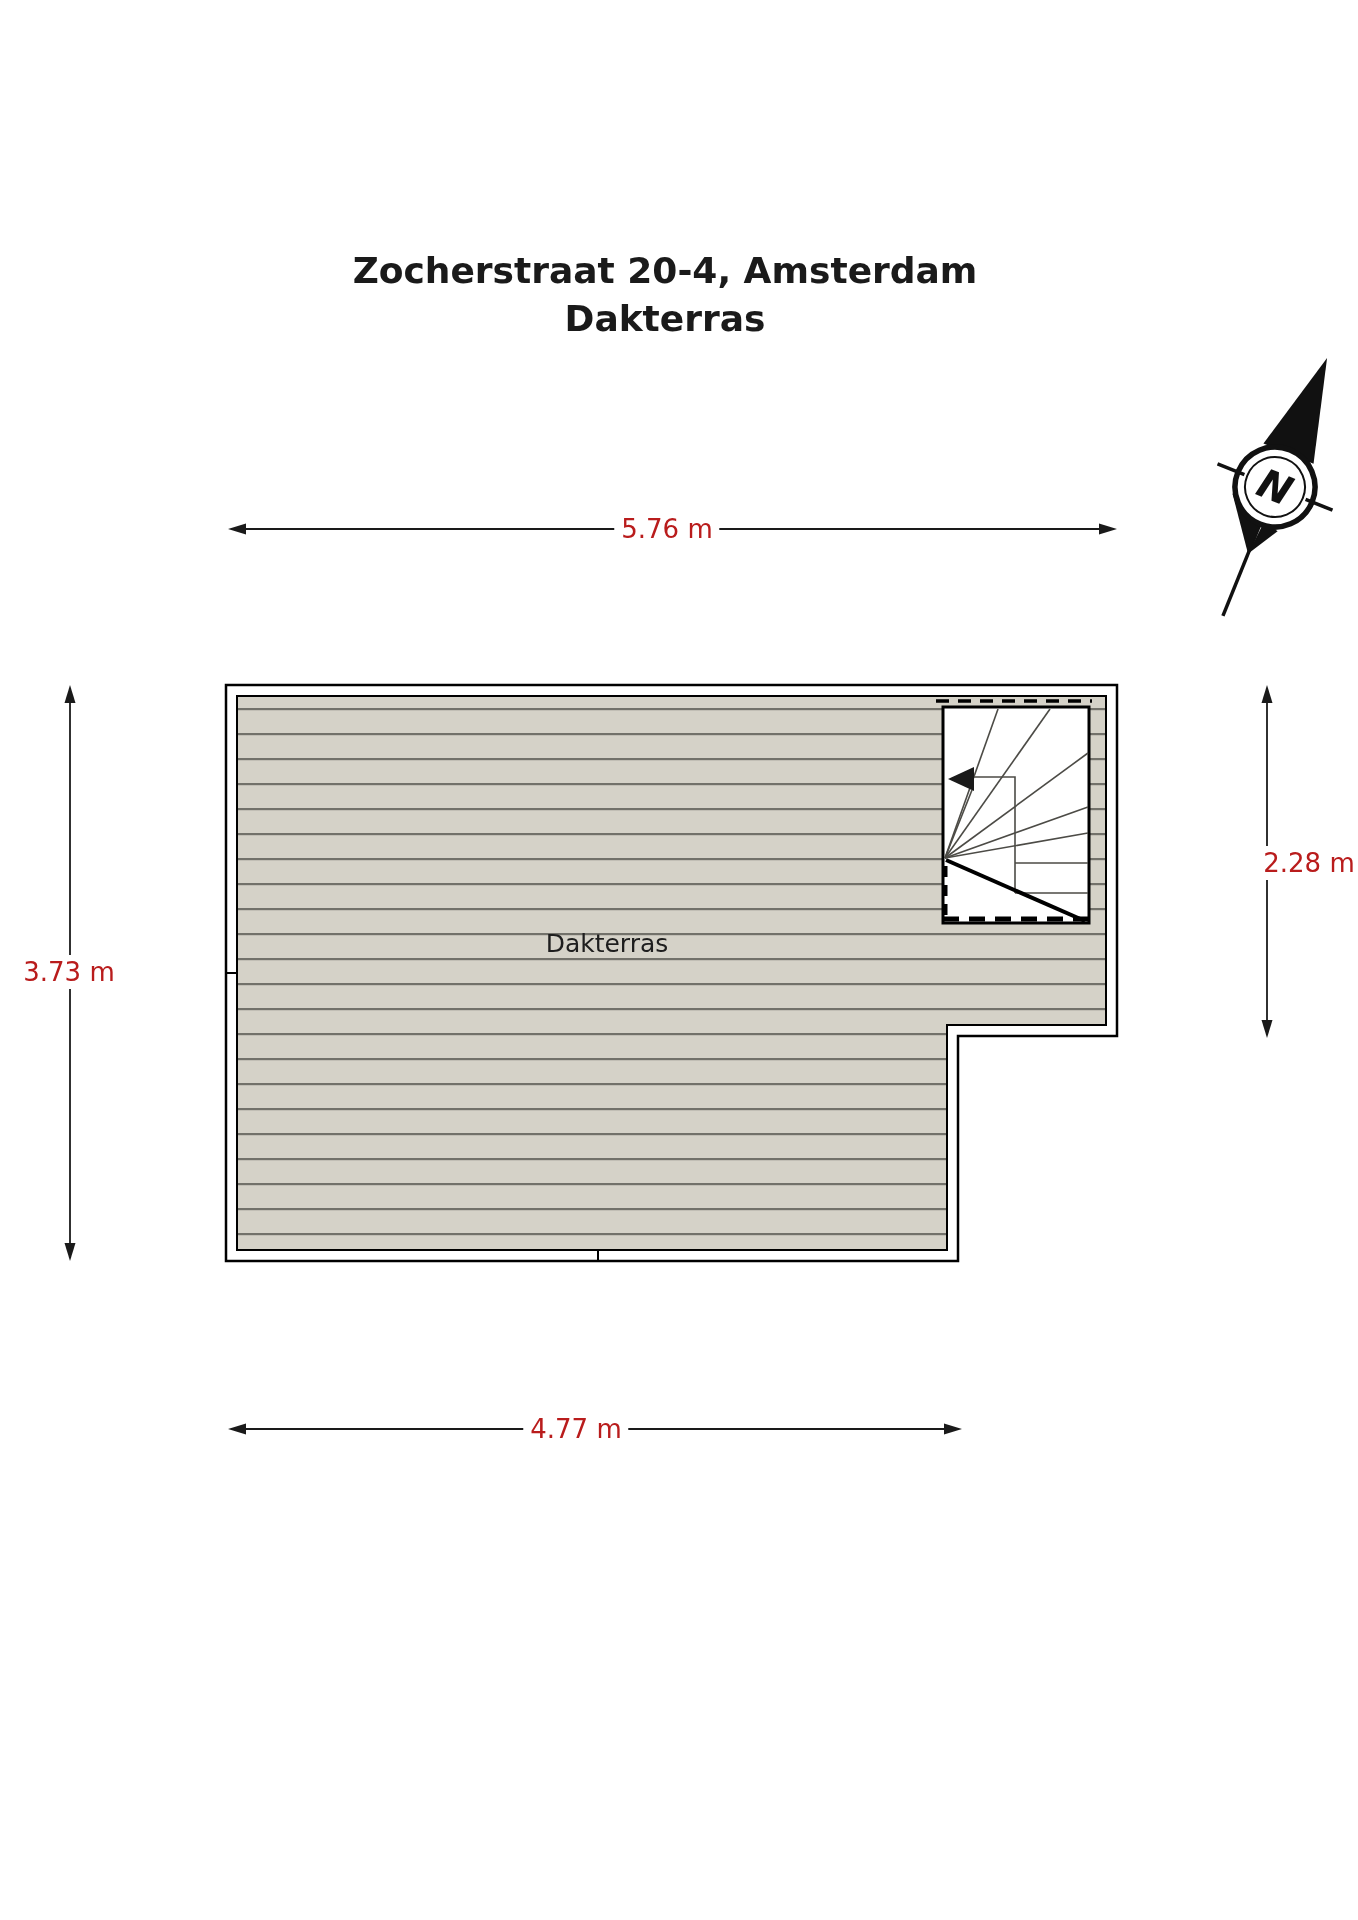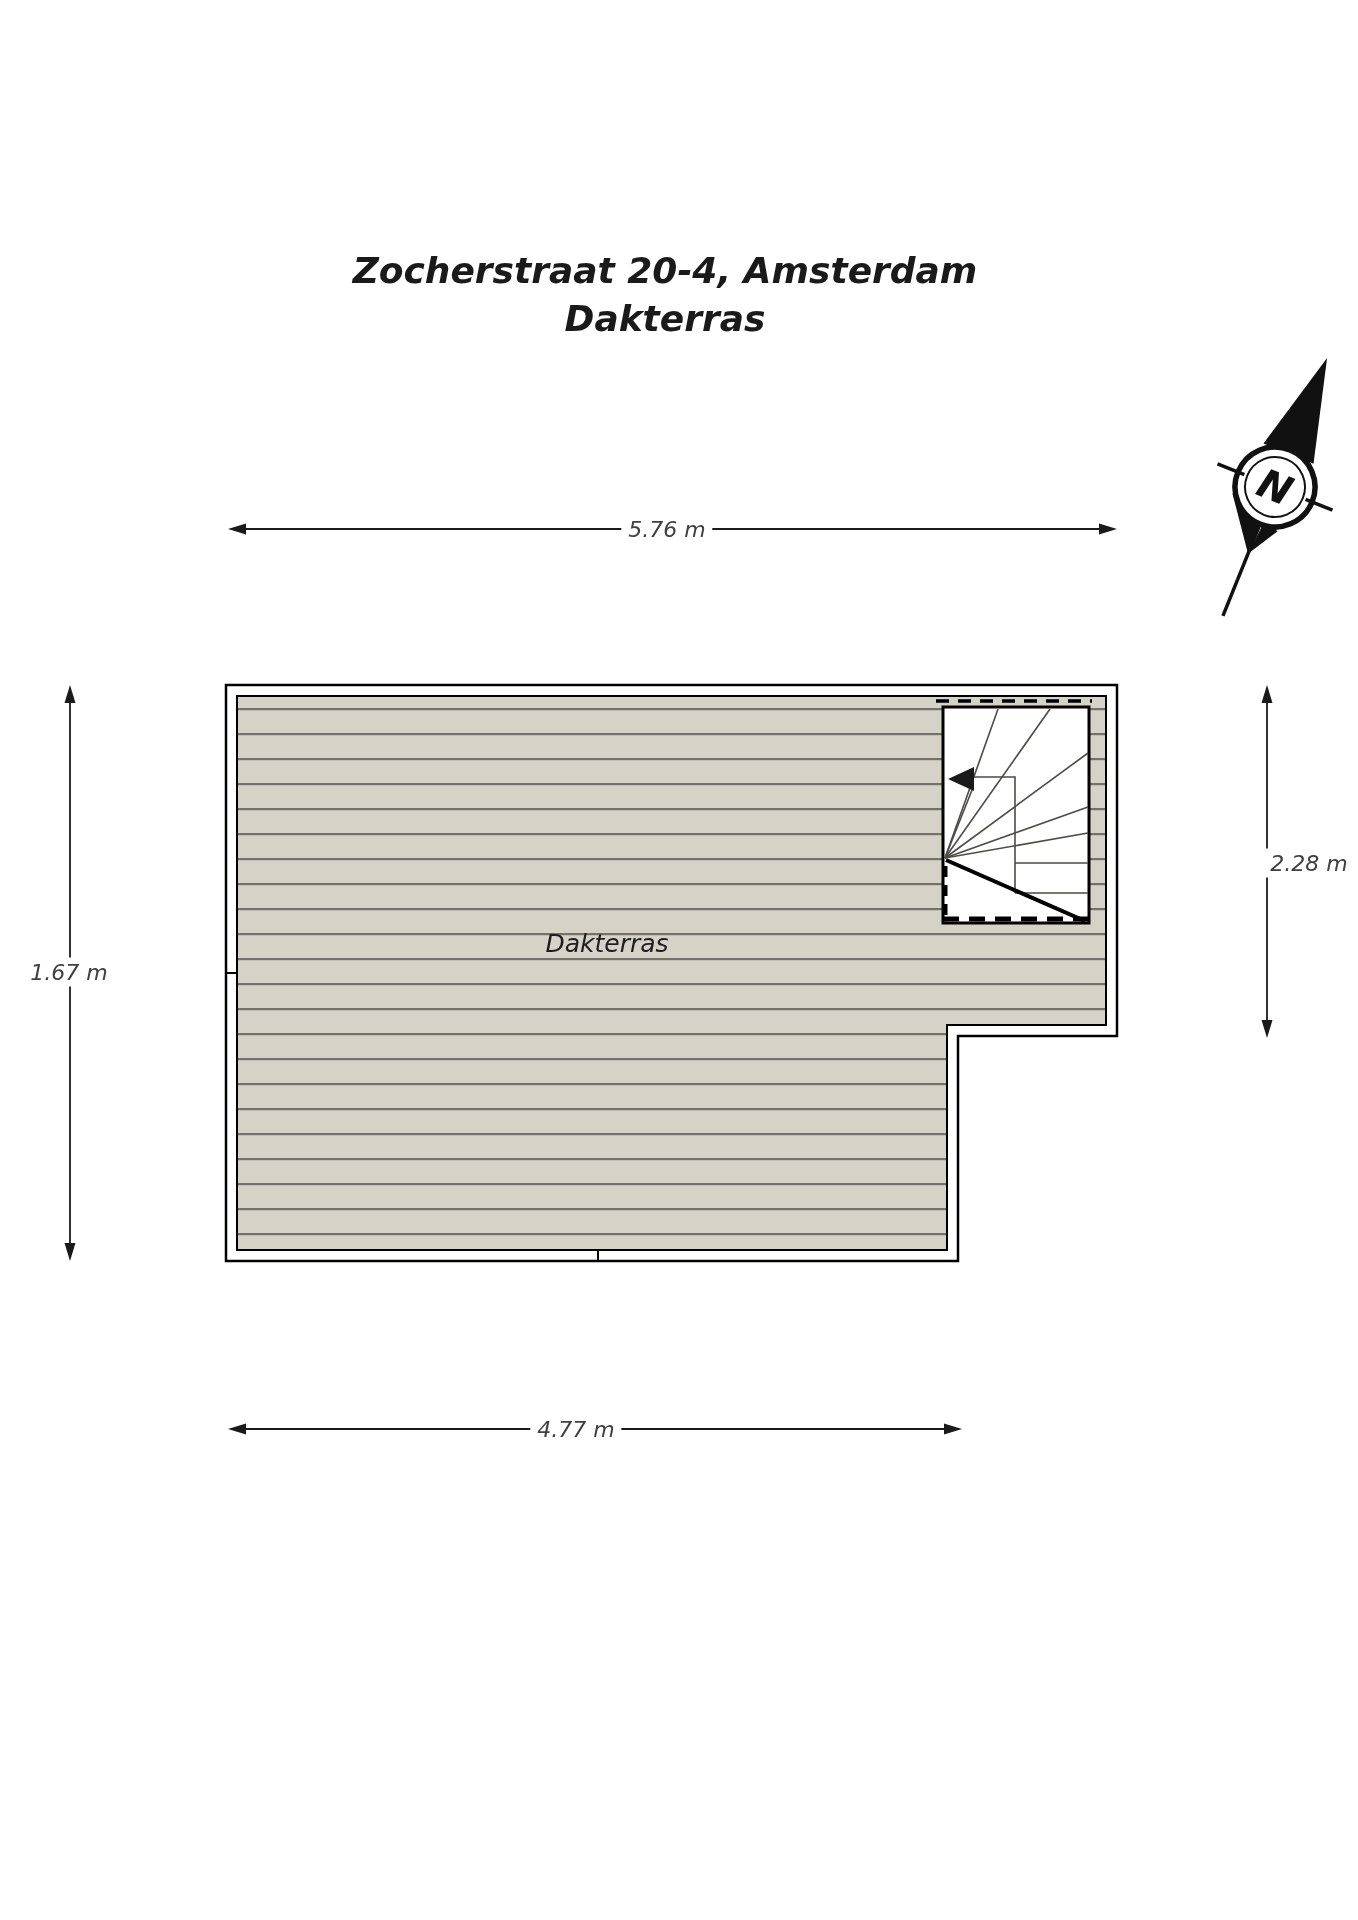--- a/index.html
+++ b/index.html
@@ -1,29 +1,29 @@
 <!DOCTYPE html>
 <html><head>
 <meta charset="utf-8">
 <style>
   html,body{margin:0;padding:0;}
   body{
     width:1358px;height:1920px;background:#ffffff;position:relative;overflow:hidden;
     font-family:"DejaVu Sans","Liberation Sans",sans-serif;color:#000;
   }
-  .abs{position:absolute;font-style:italic;}
+  .abs{position:absolute;}
   .title-block{
     top:247px;left:0;width:1330px;text-align:center;
     font-weight:bold;font-size:36px;line-height:48px;color:#1a1a1a;
     font-family:"DejaVu Sans",sans-serif;
   }
   .dim-label{
     transform:translate(-50%,-50%);
     background:#ffffff;padding:2px 7px;white-space:nowrap;
-    font-family:"DejaVu Sans",sans-serif;font-size:22px;color:#404040;
+    font-family:"DejaVu Sans",sans-serif;font-size:26px;color:#b91c1c;
   }
   .room-block{
     top:929px;left:427px;width:360px;text-align:center;
     font-family:"DejaVu Sans",sans-serif;font-size:25px;line-height:30px;color:#1e1e1e;
   }
   .footer-block{
     top:1571px;left:0;width:1330px;text-align:center;
     font-family:"Liberation Sans",sans-serif;font-size:28px;line-height:37px;color:#000;
   }
   svg{position:absolute;top:0;left:0;}
@@ -97,21 +97,21 @@
     <polygon points="0,72 19,40 3,36" fill="#111"></polygon>
     <circle cx="0" cy="0" r="40" fill="#ffffff" stroke="#111" stroke-width="5.5"></circle>
     <circle cx="0" cy="0" r="30" fill="none" stroke="#111" stroke-width="2"></circle>
     <line x1="-62" y1="0" x2="-33" y2="0" stroke="#111" stroke-width="3.5"></line>
     <line x1="33" y1="0" x2="62" y2="0" stroke="#111" stroke-width="3.5"></line>
     <text x="0" y="14" text-anchor="middle" font-family="DejaVu Sans, sans-serif" font-size="40" font-weight="bold" font-style="italic" fill="#111">N</text>
   </g>
 </svg>
 
 <div class="abs dim-label" style="left:667px;top:529px;">5.76 m</div>
-<div class="abs dim-label" style="left:69px;top:972px;">1.67 m</div>
+<div class="abs dim-label" style="left:69px;top:972px;">3.73 m</div>
 <div class="abs dim-label" style="left:1269px;top:863px;margin-left:40px;">2.28 m</div>
 <div class="abs dim-label" style="left:576px;top:1429px;">4.77 m</div>
 
 <div class="abs room-block">
   <div>Dakterras</div>
 </div>
 
 <div class="abs footer-block">
 </div>
 

